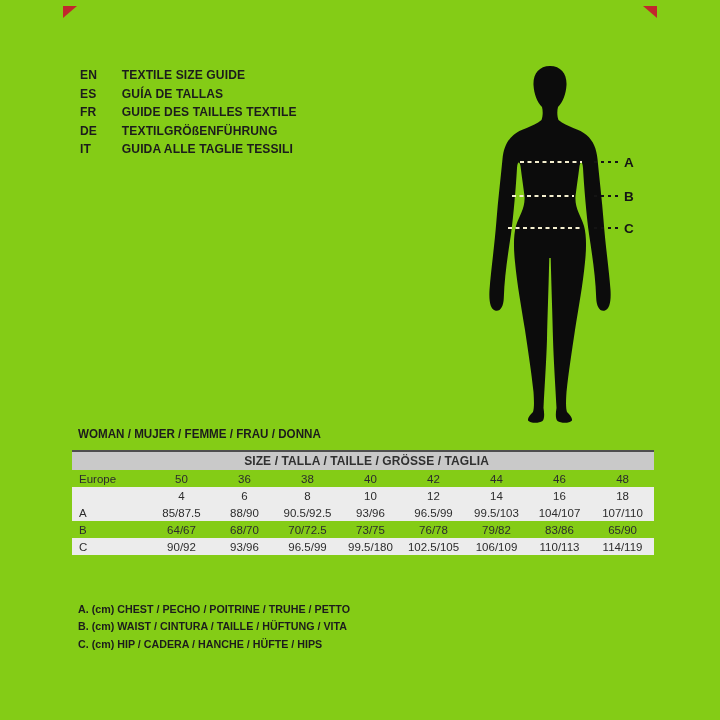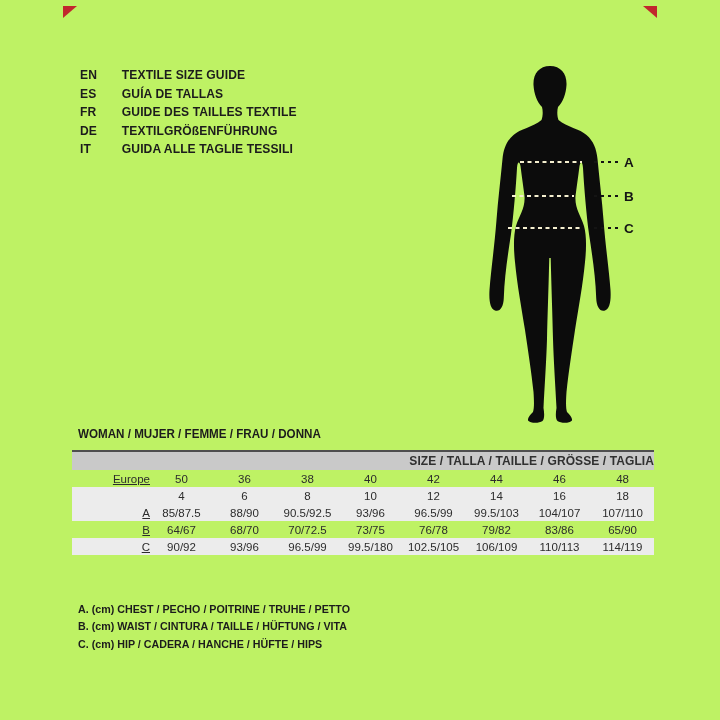--- a/index.html
+++ b/index.html
@@ -1,17 +1,17 @@
 <!DOCTYPE html>
 <html style="--header-bg: #c9c9c9; --stripe-bg: #ececec;"><head>
 <meta charset="utf-8">
 <style>
   html,body{margin:0;padding:0;background:#fff;}
   .page{
-    position:relative;width:720px;height:720px;background:#bef264;overflow:hidden;
+    position:relative;width:720px;height:720px;background:#84cc16;overflow:hidden;
     font-family:"Liberation Sans","DejaVu Sans",sans-serif;color:#222;
   }
   .corner{position:absolute;top:6px;}
   .corner.left{left:63px;}
   .corner.right{left:643px;}
 
   
   .langs{
     position:absolute;left:80px;top:66px;
     transform:scaleX(.93);transform-origin:left top;
@@ -33,25 +33,25 @@
 
   
   .size-table{
     position:absolute;left:72px;top:450px;width:582px;
     border-collapse:collapse;table-layout:fixed;
     border-top:2px solid #4e4e4e;
     font-size:11.5px;color:#2c2c2c;
   }
   .size-table th{
     background:var(--header-bg,#c9c9c9);
-    font-weight:bold;font-size:12px;text-align:right;
+    font-weight:bold;font-size:12px;text-align:center;
     padding:2px 0 2px 7px;height:14px;color:#303030;letter-spacing:.1px;
   }
   .size-table td{height:17px;padding:0;text-align:center;font-weight:400;}
-  .size-table td.row-label{text-align:right;padding-left:7px;text-decoration:underline;}
+  .size-table td.row-label{text-align:left;padding-left:7px;}
   .size-table tr.striped td{background:var(--stripe-bg,#ececec);}
 
   
   .legend{
     position:absolute;left:78px;top:601px;
     transform:scaleX(.93);transform-origin:left top;
     font-weight:bold;font-size:11.5px;line-height:17.4px;color:#1c1c1c;white-space:nowrap;
   }
 </style>
 </head>

